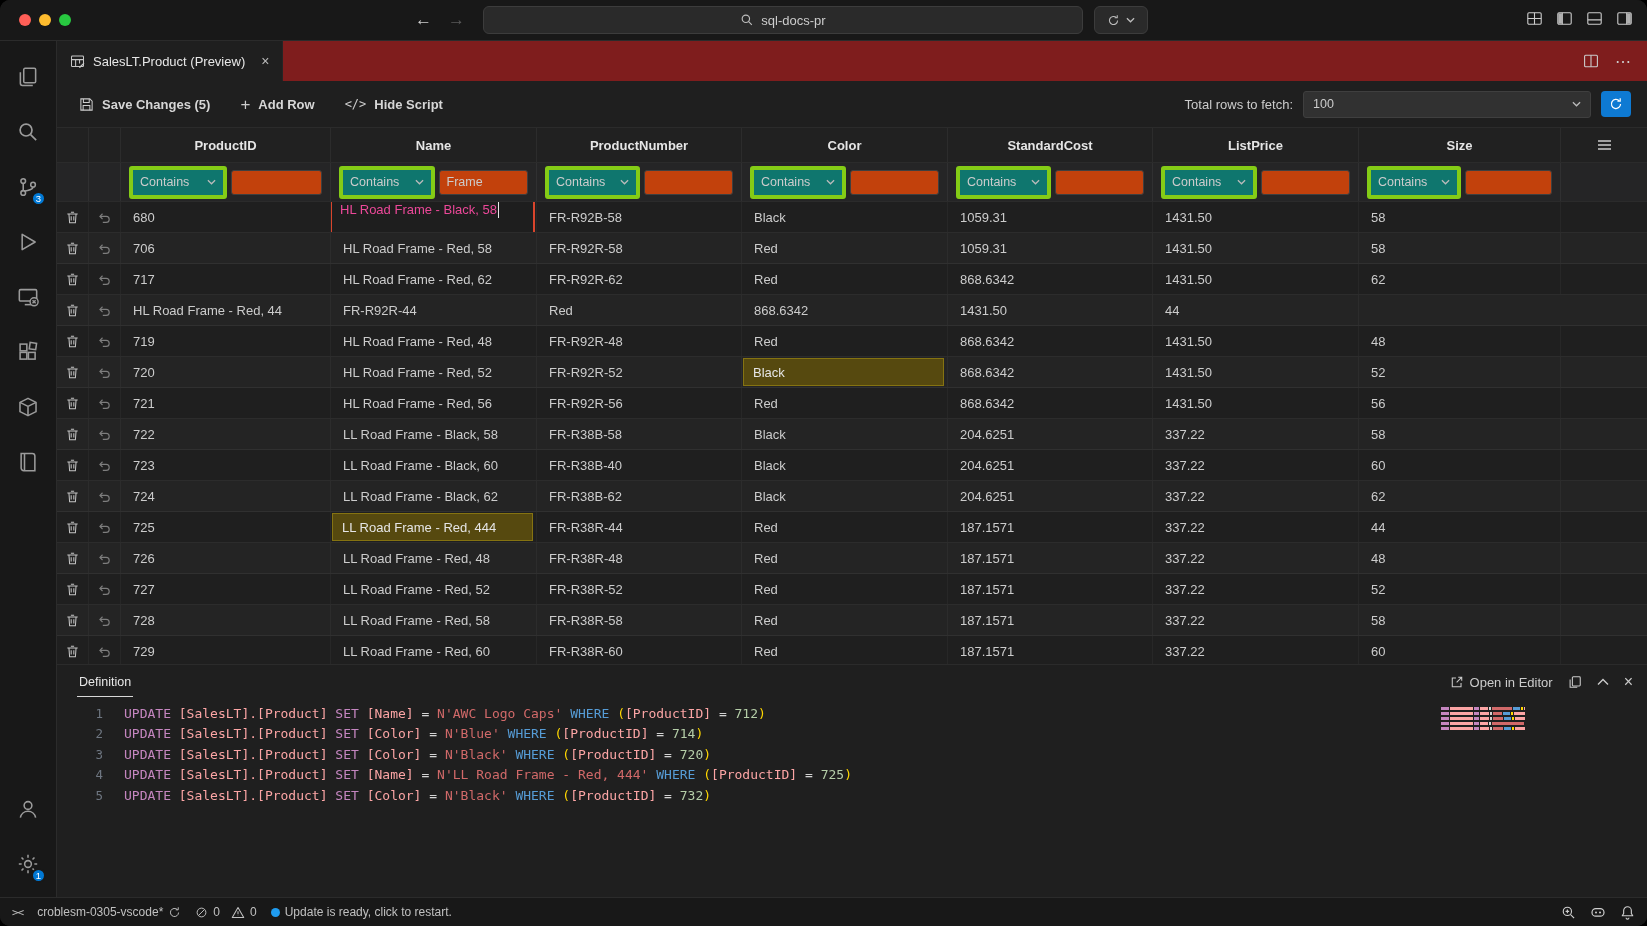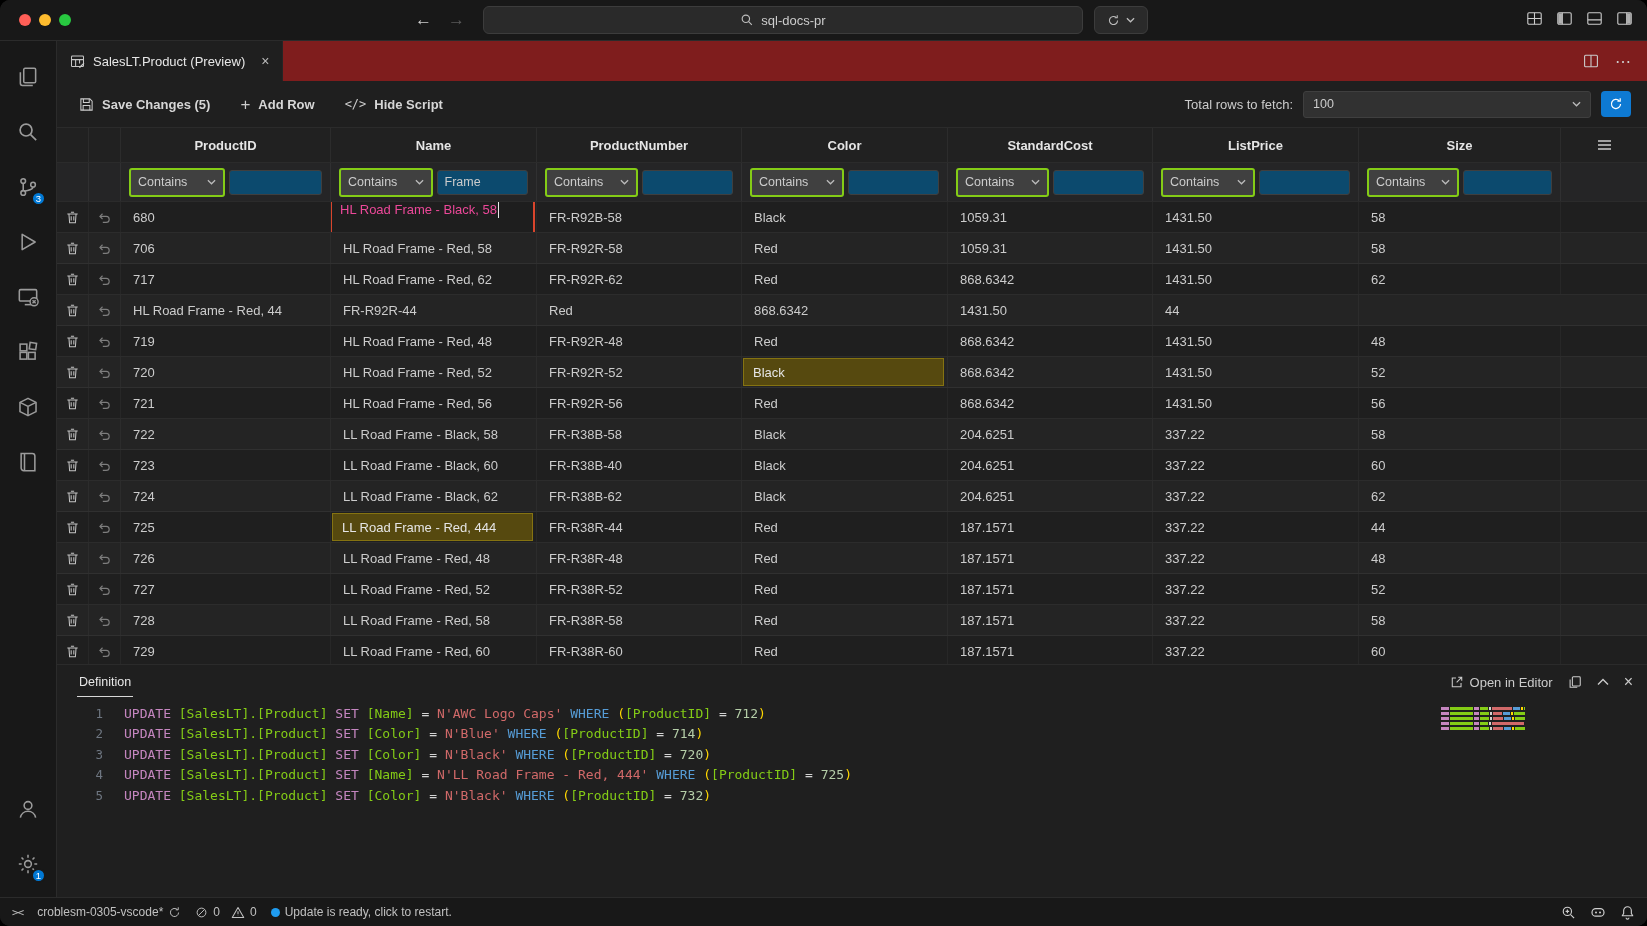--- a/index.html
+++ b/index.html
@@ -50,23 +50,23 @@
 
   
   .editor{--cols:32px 32px 210px 206px 205px 206px 205px 206px 202px minmax(0,1fr);}
   .grid-header{height:34px;flex:0 0 34px;display:grid;grid-template-columns:var(--cols);background:#212121;
     border-top:1px solid #2b2b2b;border-bottom:1px solid #2b2b2b;font-weight:bold;color:#e5e5e5;font-size:13px;}
   .hcell{display:flex;align-items:center;justify-content:center;border-right:1px solid rgba(255,255,255,.05);overflow:hidden;}
   .hcell.filler{border-right:none;}
   .grid-filter{height:38px;flex:0 0 38px;display:grid;grid-template-columns:var(--cols);background:#252526;border-bottom:1px solid #2b2b2b;}
   .fcell{display:flex;align-items:center;gap:4px;padding:0 8px;border-right:1px solid rgba(255,255,255,.05);overflow:hidden;}
   .fcell.filler{border-right:none;}
-  .f-dropdown{flex:1;min-width:0;height:25px;background:#404040;border:2px solid #84cc16;border-radius:3px;display:flex;
+  .f-dropdown{flex:1;min-width:0;height:25px;background:#0f766e;border:4px solid #84cc16;border-radius:3px;display:flex;
     align-items:center;justify-content:space-between;padding:0 7px;font-size:12.5px;color:#cccccc;}
-  .f-input{flex:1;min-width:0;height:25px;background:#0c4a6e;border:1px solid #3f3f3f;border-radius:3px;display:flex;
+  .f-input{flex:1;min-width:0;height:25px;background:#c2410c;border:1px solid #3f3f3f;border-radius:3px;display:flex;
     align-items:center;padding:0 7px;font-size:12.5px;box-sizing:border-box;}
   .grid-rows{flex:1;overflow:hidden;font-size:13px;}
   .row{display:grid;grid-template-columns:var(--cols);height:30px;border-bottom:1px solid rgba(255,255,255,.06);background:#1f1f1f;}
   .row:nth-child(even){background:#242424;}
   .cell{display:flex;align-items:center;padding:0 12px;border-right:1px solid rgba(255,255,255,.04);position:relative;
     color:#cccccc;white-space:nowrap;overflow:hidden;}
   .cell.filler{border-right:none;}
   .cell.icon-cell{justify-content:center;padding:0;}
   .edit-box{position:absolute;top:-2px;bottom:-2px;left:-1px;right:1px;border:2px solid #d9452c;background:#1e1e1e;
     display:flex;align-items:flex-start;padding:0 8px;z-index:3;color:#ec4899;border-radius:1px;}
@@ -76,21 +76,21 @@
 
   
   .panel{flex:0 0 232px;border-top:1px solid #2b2b2b;background:#1f1f1f;display:flex;flex-direction:column;}
   .panel-header{height:34px;flex:0 0 34px;display:flex;align-items:center;justify-content:space-between;padding:0 14px 0 20px;}
   .panel-tab{font-size:12.5px;font-weight:normal;color:#e7e7e7;border-bottom:1px solid #d7d7d7;padding:8px 2px 7px;}
   .panel-actions{display:flex;align-items:center;gap:15px;color:#cccccc;font-size:13px;}
   .panel-action{display:flex;align-items:center;gap:6px;}
   .code-area{flex:1;position:relative;font-family:"DejaVu Sans Mono",monospace;font-size:13px;padding-top:4px;overflow:hidden;}
   .code-line{display:flex;height:20.5px;align-items:center;white-space:pre;}
   .line-number{width:46px;flex:0 0 46px;text-align:right;color:#6e7681;margin-right:21px;font-size:12.5px;}
-  .tok-kw{color:#c586c0}.tok-kw2{color:#569cd6}.tok-id{color:#84cc16}.tok-op{color:#d4d4d4}
+  .tok-kw{color:#c586c0}.tok-kw2{color:#569cd6}.tok-id{color:#fca5a5}.tok-op{color:#d4d4d4}
   .tok-str{color:#d16969}.tok-num{color:#b5cea8}.tok-paren{color:#ffd700}
   .minimap{position:absolute;top:8px;right:122px;width:84px;}
   .mm-line{height:3px;margin-bottom:2px;white-space:nowrap;overflow:hidden;}
   .mm-line span{display:inline-block;height:3px;background:currentColor;margin-right:1px;vertical-align:top;}
 
   
   .statusbar{height:28px;flex:0 0 28px;background:#181818;border-top:1px solid #2b2b2b;display:flex;align-items:center;
     justify-content:space-between;font-size:12px;color:#c0c0c0;padding:0 12px;}
   .sb-left,.sb-right{display:flex;align-items:center;gap:14px;}
   .sb-item{display:flex;align-items:center;gap:5px;}

